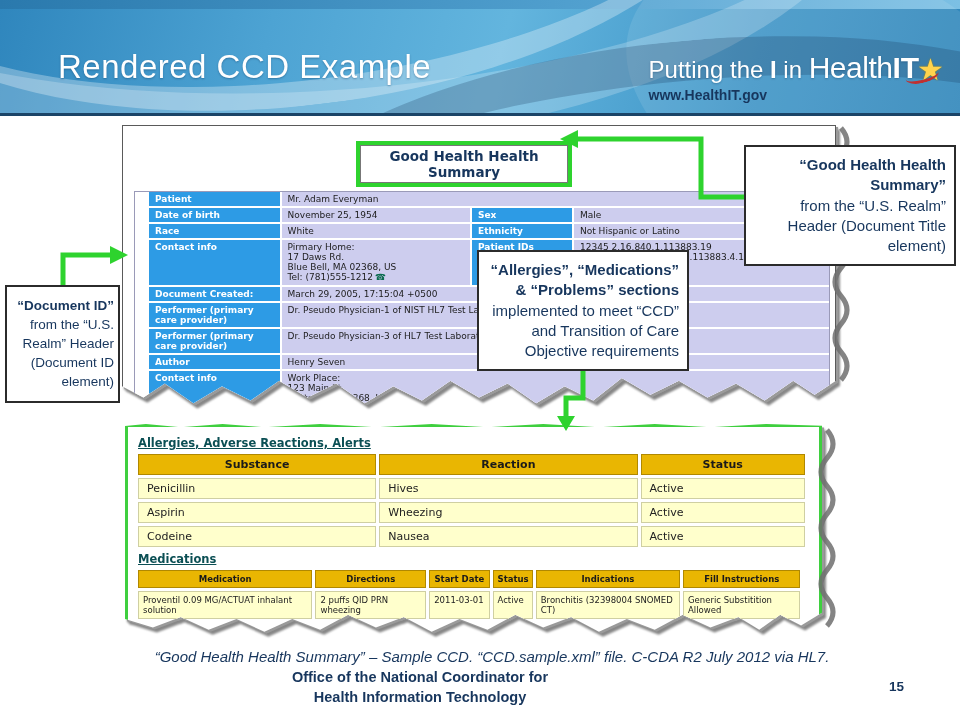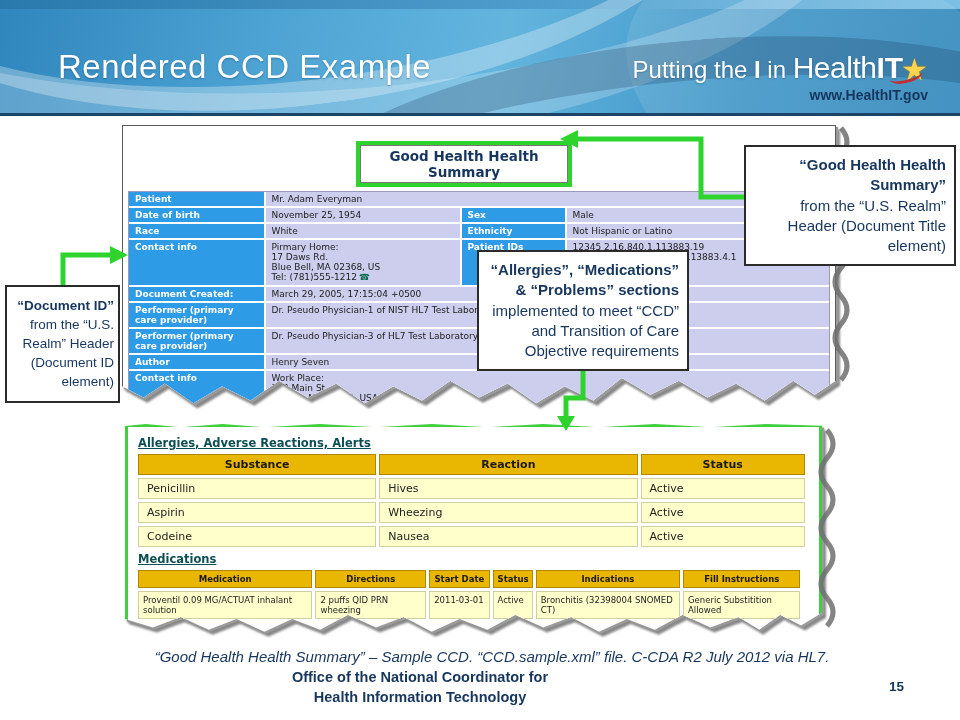--- a/index.html
+++ b/index.html
@@ -14,21 +14,21 @@
        background:transparent;border-bottom:55px solid rgba(255,255,255,0.22);transform:rotate(-4deg);}
   .sw2{position:absolute;left:-150px;top:-300px;width:900px;height:380px;border-radius:50%;
        border-bottom:25px solid rgba(255,255,255,0.30);transform:rotate(-7deg);}
   .sw3{position:absolute;left:250px;top:40px;width:900px;height:300px;border-radius:50%;
        border-top:40px solid rgba(23,54,93,0.25);transform:rotate(-5deg);}
   .sw4{position:absolute;left:0;top:0;width:960px;height:9px;background:linear-gradient(to right,#2a79ad,#57a6d4 70%,#7cc0e4);}
   .sw5{position:absolute;right:-80px;top:-40px;width:420px;height:260px;border-radius:50%;
        background:rgba(255,255,255,0.10);transform:rotate(18deg);}
   .slide-title{position:absolute;left:58px;top:48px;color:#ffffff;font-size:33px;letter-spacing:.5px;
                text-shadow:0 1px 2px rgba(0,40,80,.35);}
-  .brand{position:absolute;right:32px;top:50px;color:#ffffff;white-space:nowrap;text-align:right;}
+  .brand{position:absolute;right:16px;top:50px;color:#ffffff;white-space:nowrap;}
   .brand-line{font-size:24px;font-weight:300;text-shadow:0 1px 2px rgba(0,40,80,.3);}
   .brand-line .bi{font-weight:700;}
   .brand-line .health{font-size:30px;font-weight:300;letter-spacing:-.5px;}
   .brand-line .it{font-size:30px;font-weight:700;}
   .star{display:inline-block;position:relative;color:#ffd34d;font-size:30px;margin-left:-2px;
         text-shadow:0 0 2px #b58900;transform:translateY(2px);}
   .star::after{content:"";position:absolute;left:-12px;bottom:4px;width:34px;height:12px;
         border-bottom:3px solid #c03030;border-radius:50%;transform:rotate(-14deg);}
   .brand-url{font-size:14px;font-weight:700;color:#17365d;margin-top:2px;text-shadow:none;}
 
@@ -40,21 +40,21 @@
     clip-path:polygon(0 0,100% 0,100% 91%,97% 96%,94% 91%,90% 98%,86% 92%,82% 97%,78% 91%,74% 96%,70% 90%,66% 98%,62% 93%,58% 99%,54% 92%,50% 97%,46% 91%,42% 98%,38% 93%,34% 99%,30% 92%,26% 97%,22% 91%,18% 98%,14% 93%,10% 99%,6% 92%,3% 97%,0 93%);}
   .doc2-wrap{left:125px;top:424px;z-index:2;}
   .doc2{width:697px;height:212px;border:3px solid #3fcf3f;background:#fff;box-sizing:border-box;
     padding:4px 10px 0 10px;
     clip-path:polygon(0 1%,3% 0,8% 1.5%,14% 0,20% 1.5%,28% 0,36% 1.5%,44% 0,52% 1.5%,60% 0,68% 1.5%,76% 0,84% 1.5%,92% 0,100% .8%,100% 89%,97% 95%,94% 90%,91% 97%,88% 91%,84% 96%,80% 90%,76% 97%,72% 92%,68% 98%,64% 91%,60% 96%,56% 90%,52% 97%,48% 92%,44% 98%,40% 91%,36% 96%,32% 90%,28% 97%,24% 92%,20% 98%,16% 92%,12% 97%,8% 91%,4% 96%,0 92%);}
 
   
   .doc-title{position:relative;margin:19px auto 6px auto;left:-15px;width:198px;text-align:center;
      background:#fff;border:1px solid #777;box-shadow:0 0 0 4px #2ed32e;
      font-size:13.5px;font-weight:700;color:#17365d;padding:2px 4px;font-family:"DejaVu Sans",sans-serif;}
-  .ptable{margin:8px 5px 0 5px;border:1px solid #9a9ab8;background:#fff;}
+  .ptable{margin:8px 5px 0 11px;border:1px solid #9a9ab8;background:#fff;padding-left:14px;}
   .prow{display:grid;margin-bottom:2px;}
   .prow.cols2{grid-template-columns:19.5% 80.5%;}
   .prow.cols4{grid-template-columns:19.5% 28% 15% 37.5%;}
   .pcell{font-family:"DejaVu Sans",sans-serif;font-size:9px;line-height:1.12;padding:2px 6px;
          white-space:pre-line;}
   .plabel{background:#2d9be5;color:#ffffff;font-weight:700;margin-right:2px;}
   .pvalue{background:#cdcdee;color:#1c1c1c;}
   .prow.cols4 .pcell:nth-child(2){margin-right:2px;}
   .prow.highlight{position:relative;}
   .prow.highlight::after{content:"";position:absolute;left:-4px;top:-3px;height:100%;width:248px;

